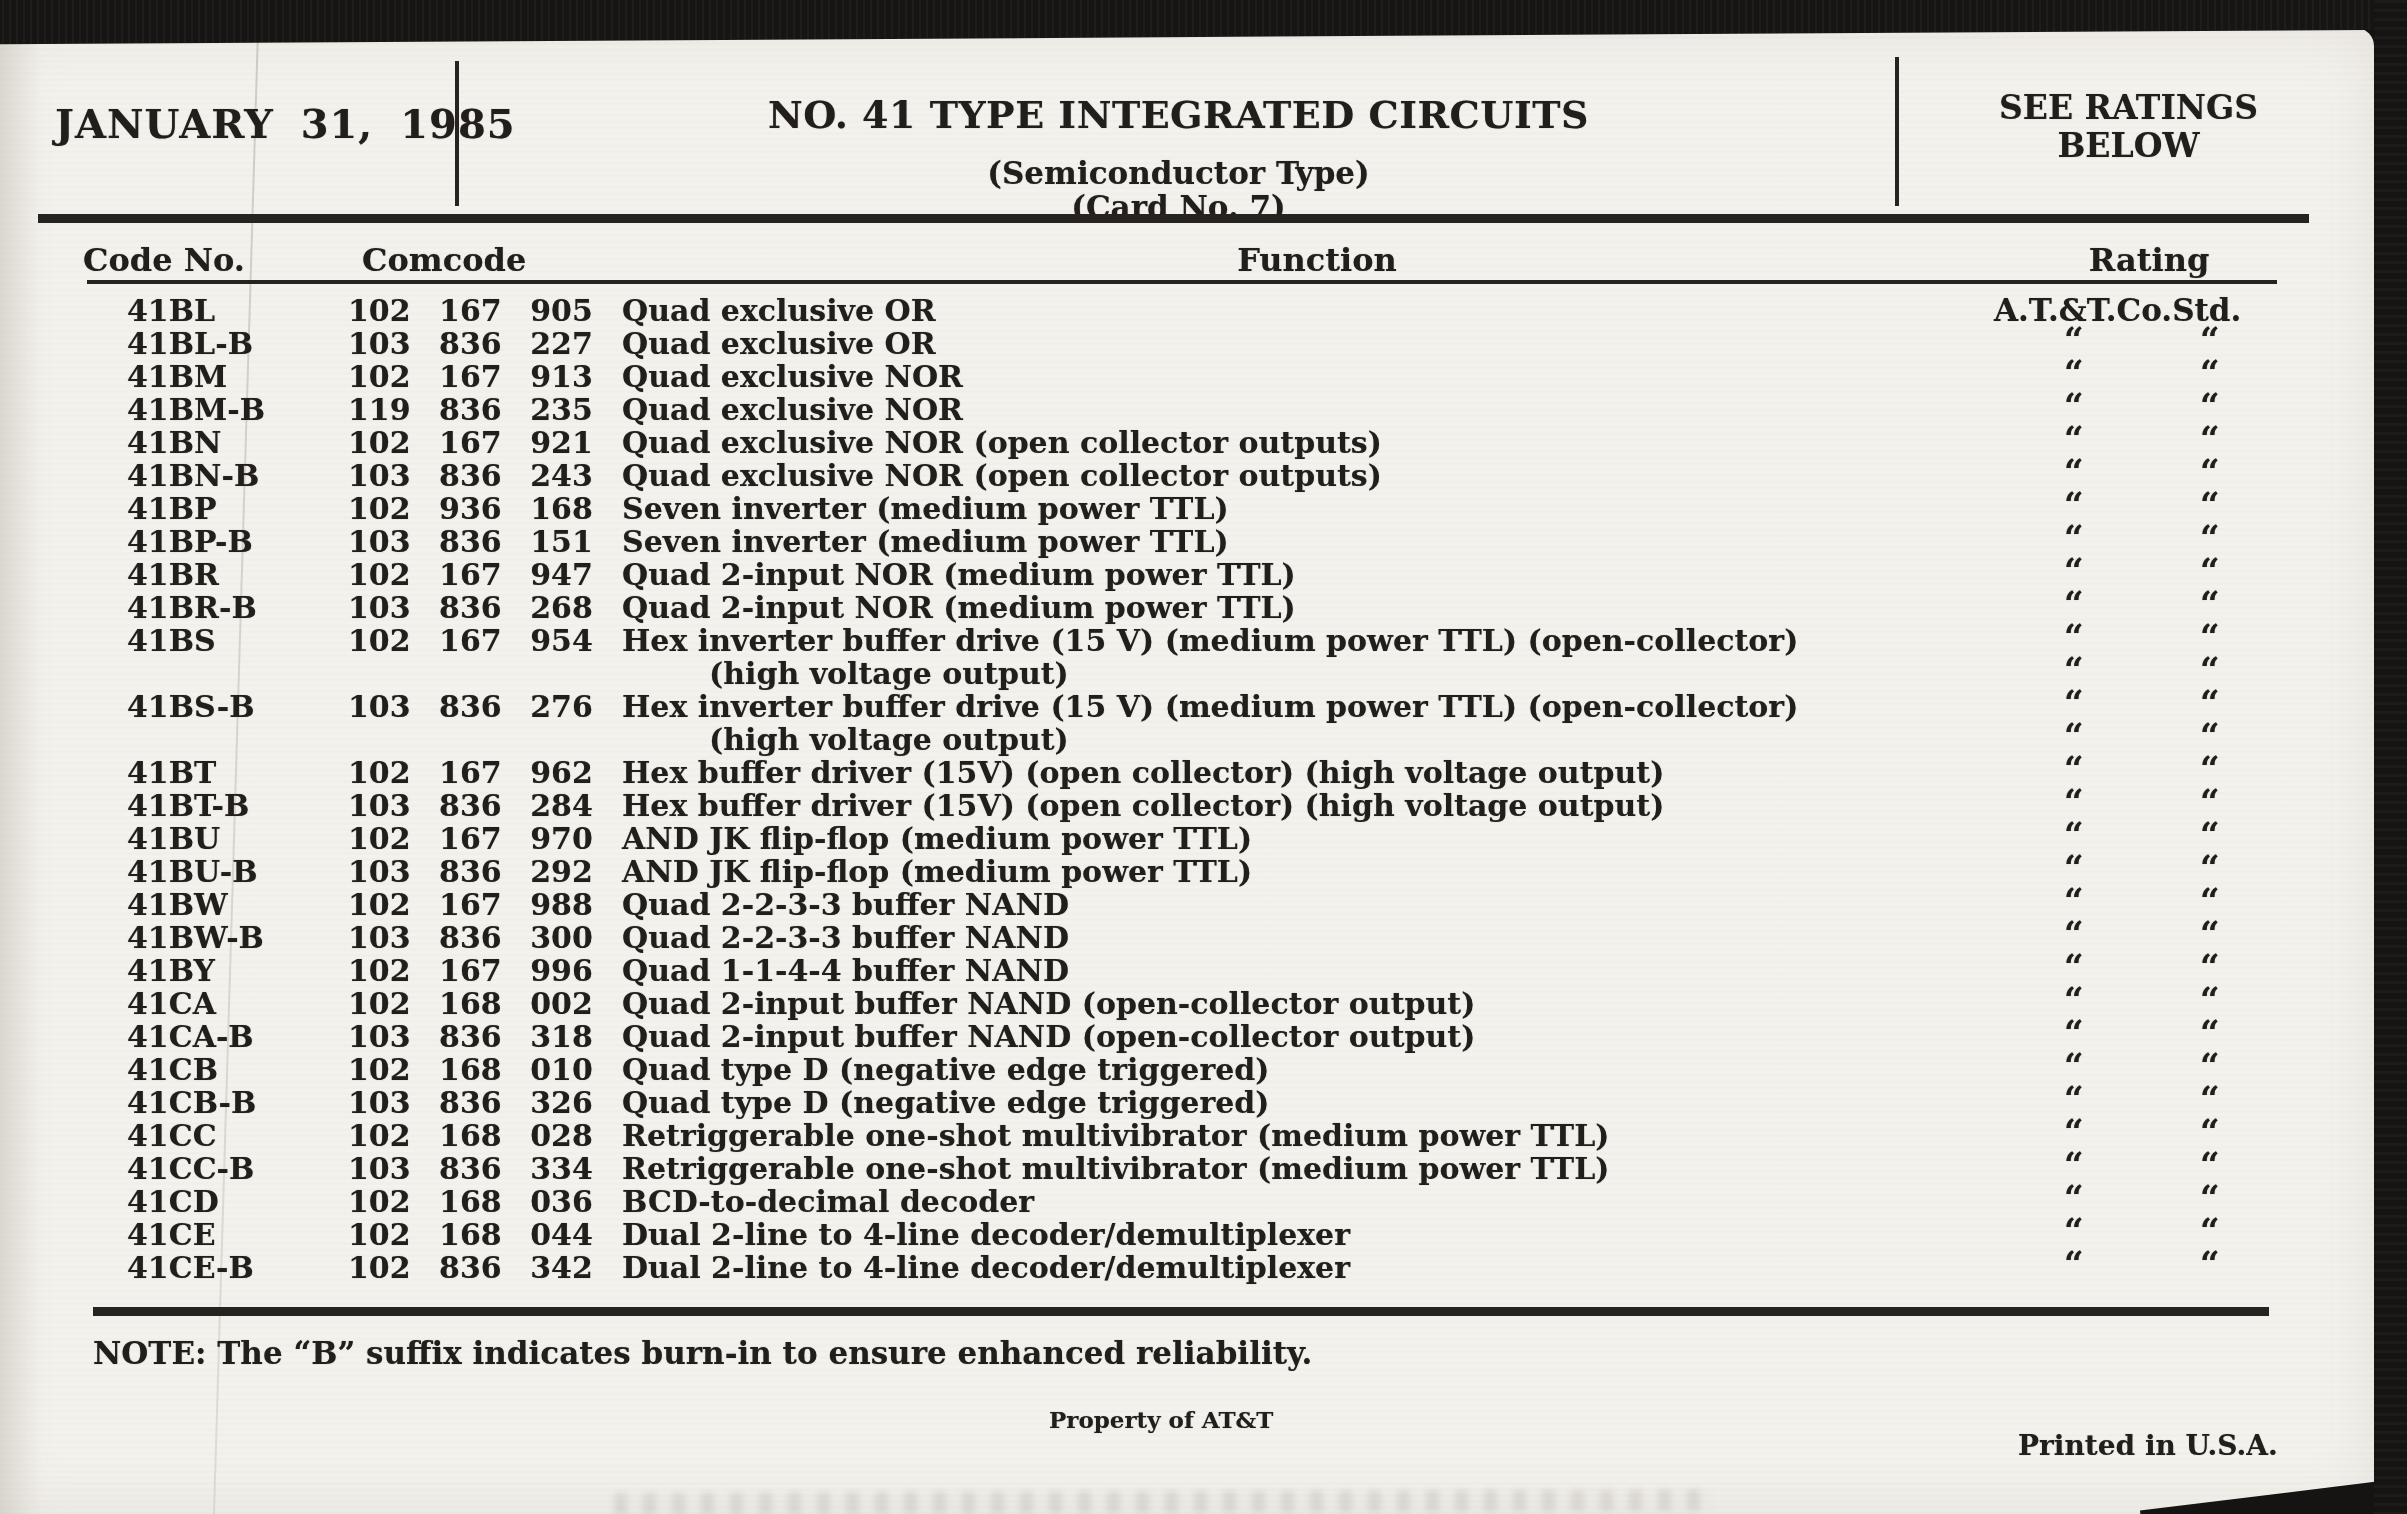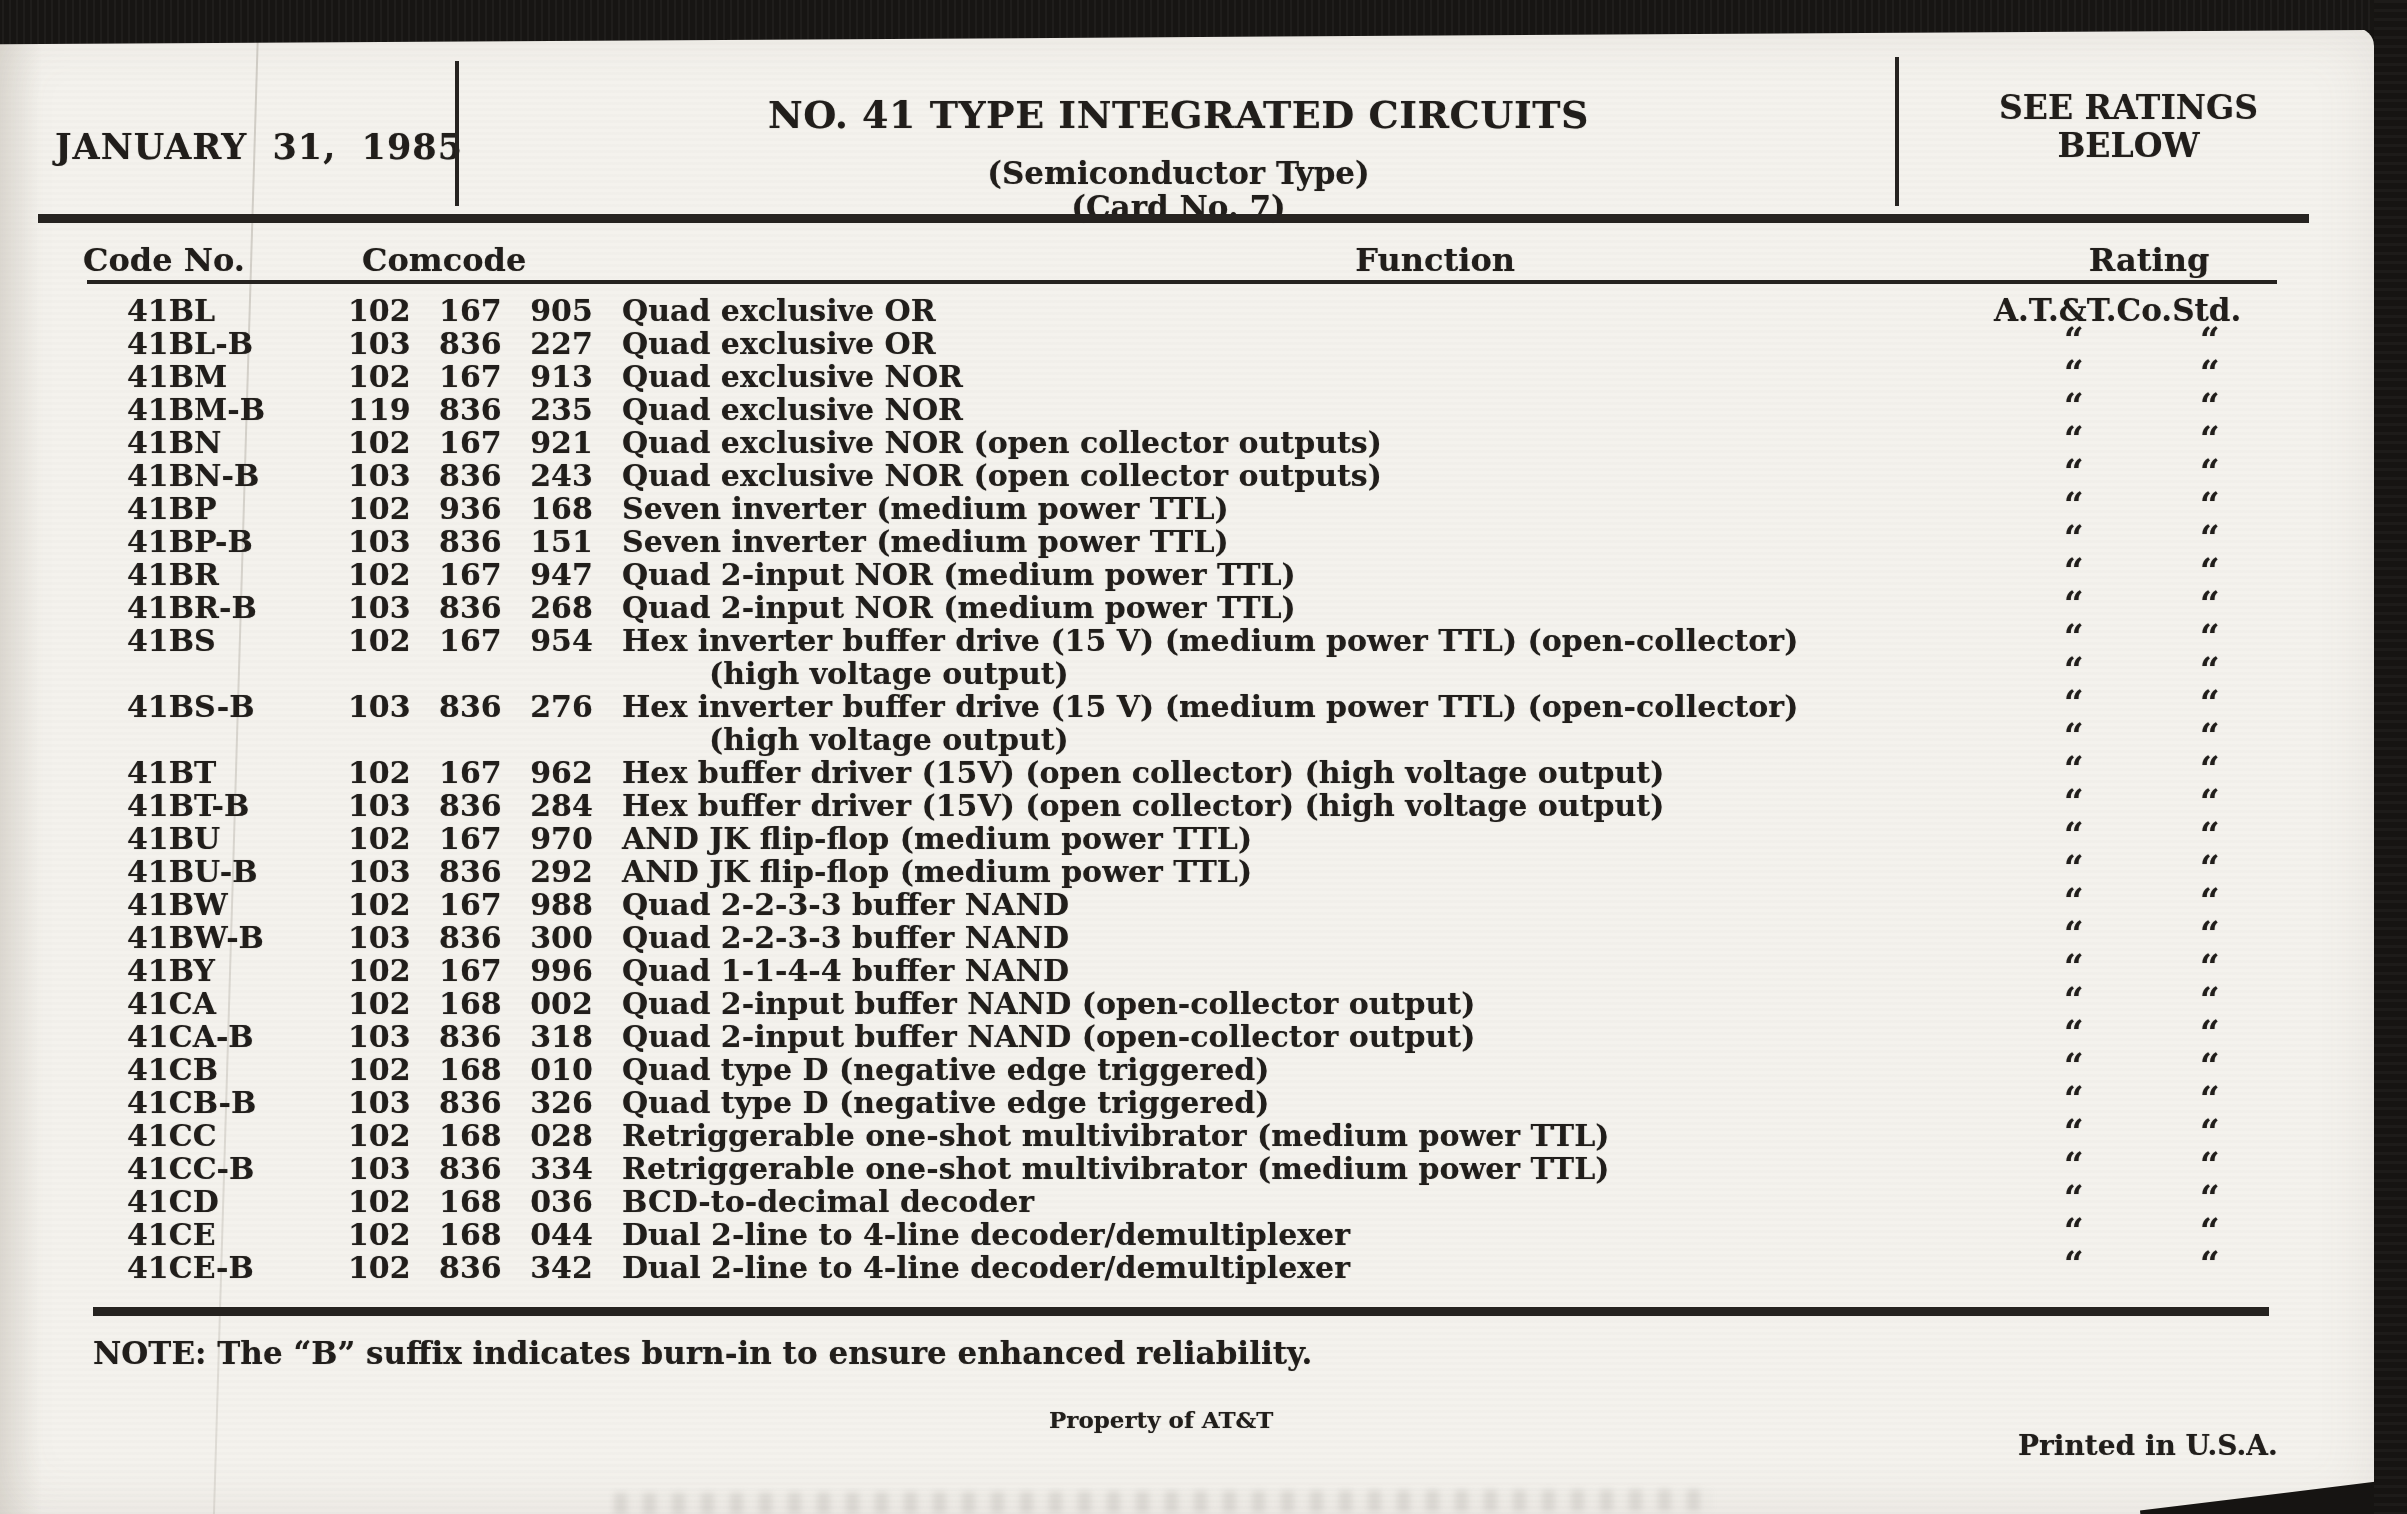--- a/index.html
+++ b/index.html
@@ -29,39 +29,39 @@
   
   .crease{position:absolute;left:257px;top:30px;width:2px;height:1485px;
     background:linear-gradient(180deg, rgba(150,144,133,.38), rgba(150,144,133,.22));
     transform:rotate(1.7deg);transform-origin:top left;z-index:2;}
   .ghost{position:absolute;left:614px;top:1491px;width:1099px;height:22px;opacity:.5;
     background:repeating-linear-gradient(90deg, rgba(95,90,84,.28) 0 13px, rgba(160,155,148,.06) 13px 29px);
     filter:blur(3px);transform:rotate(-0.2deg);z-index:3;}
   
   .content{position:absolute;inset:0;z-index:10;}
   .txt{position:absolute;text-shadow:0 0 1px rgba(33,30,27,.45);}
-  .date{left:55px;top:126px;font-size:35px;font-weight:bold;letter-spacing:1px;word-spacing:12px;}
+  .date{left:55px;top:100px;font-size:40px;font-weight:bold;letter-spacing:1px;word-spacing:12px;}
   .vdiv{position:absolute;width:4px;background:#262320;}
   .vdiv1{left:455px;top:61px;height:145px;}
   .vdiv2{left:1895px;top:57px;height:149px;}
   .title-block{left:634px;top:87px;width:1089px;text-align:center;}
   .title{font-size:38px;font-weight:bold;letter-spacing:0.5px;line-height:55px;}
   .subtitle{font-size:31px;font-weight:bold;line-height:34px;margin-top:14px;}
   .subtitle2{font-size:31px;font-weight:bold;line-height:34px;}
   .see-block{left:1965px;top:89px;width:327px;text-align:center;
     font-size:33px;font-weight:bold;line-height:38px;}
   .rule{position:absolute;background:#262320;}
   .rule-top{left:38px;top:214px;width:2271px;height:9px;}
   .rule-colhead{left:87px;top:280px;width:2190px;height:4px;}
   .rule-bottom{left:93px;top:1307px;width:2176px;height:9px;}
   .colheads{position:absolute;left:0;top:241px;width:2408px;font-size:32px;font-weight:bold;}
   .ch{position:absolute;text-shadow:0 0 1px rgba(33,30,27,.45);}
   .ch-code{left:83px;}
   .ch-com{left:362px;}
-  .ch-fn{left:1119px;width:396px;text-align:right;}
+  .ch-fn{left:1119px;width:396px;text-align:center;}
   .ch-rt{left:2025px;width:248px;text-align:center;}
   
   .tbl{position:absolute;left:0;top:294px;width:2408px;}
   .tline{position:relative;height:33px;font-size:30px;font-weight:bold;line-height:33px;}
   .tline span{text-shadow:0 0 1px rgba(33,30,27,.4);}
   .c-code{position:absolute;left:127px;}
   .c-com{position:absolute;left:348px;word-spacing:18px;}
   .c-fn{position:absolute;left:622px;white-space:nowrap;}
   .c-fn.cont{left:709px;}
   .c-rt{position:absolute;left:1960px;width:356px;height:100%;}

